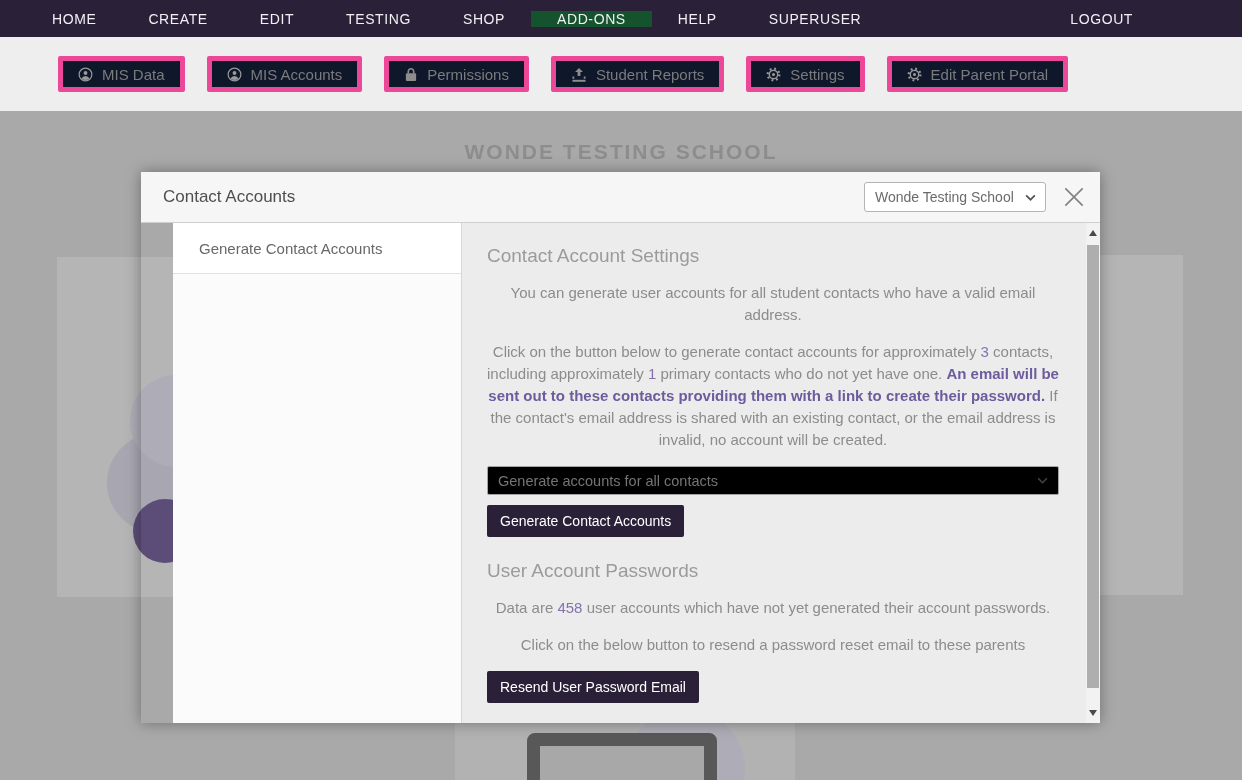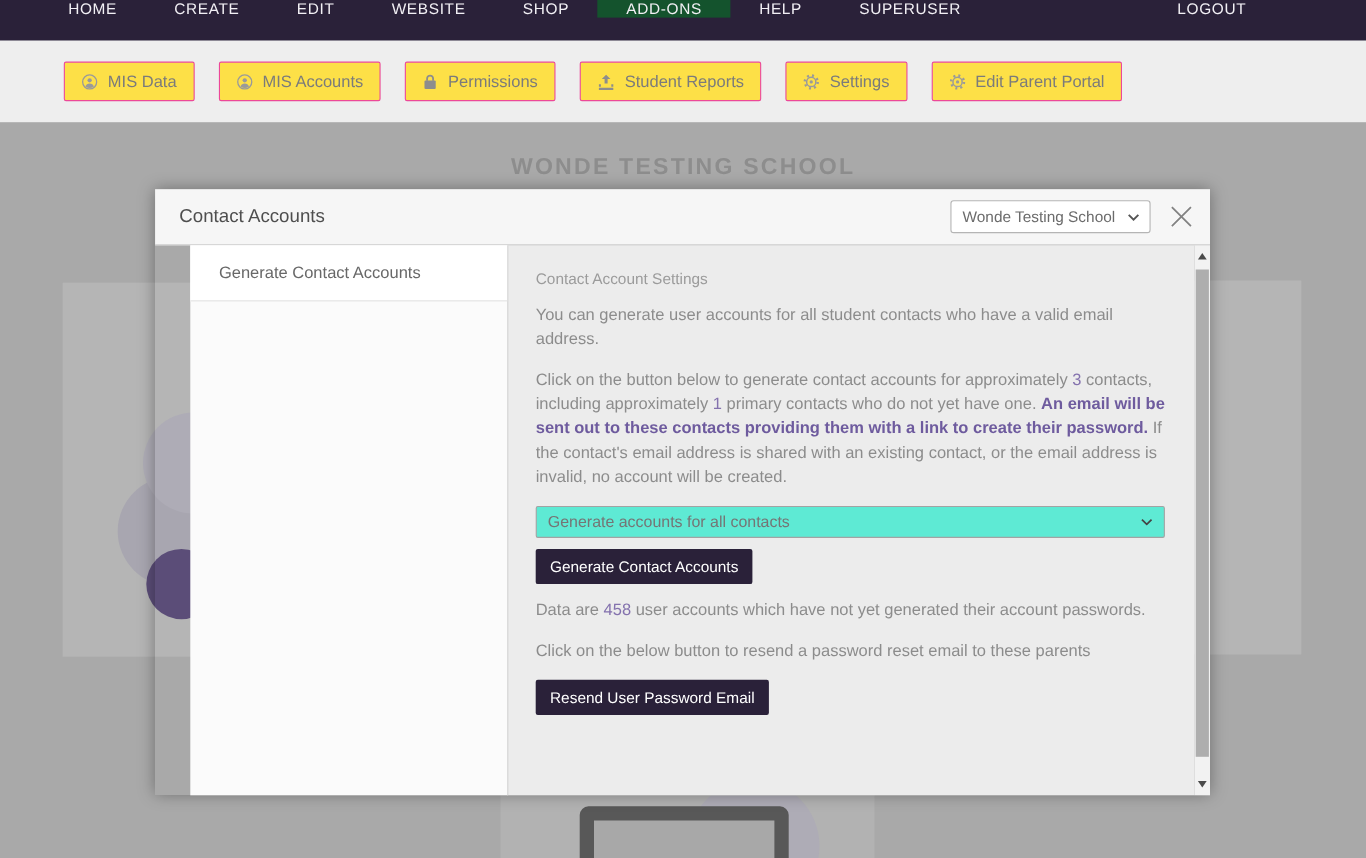--- a/index.html
+++ b/index.html
@@ -4,36 +4,36 @@
 <style>
   * { margin:0; padding:0; box-sizing:border-box; }
   html,body { width:1242px; height:780px; }
   body {
     font-family:"Liberation Sans","DejaVu Sans",sans-serif;
     background:#eeeeee; position:relative; overflow:hidden;
     width:1242px; height:780px;
   }
   
   .topnav {
-    height:37px; background:#2a2139; display:flex; align-items:flex-start;
-    padding-left:36px; padding-right:83px; position:relative; z-index:5;
+    height:37px; background:#2a2139; display:flex; align-items:center;
+    padding-left:26px; padding-right:83px; position:relative; z-index:5;
   }
   .nav-item {
     color:#f2f0f5; font-size:14px; letter-spacing:.6px; display:flex;
     align-items:center; padding:0 26px; cursor:pointer; white-space:nowrap;
   }
   .nav-item.active { background:#14532d; }
   .nav-item.logout { margin-left:auto; }
   
   .toolbar {
     height:74px; background:#eeeeee; display:flex; gap:22px;
     padding:19px 0 0 58px; position:relative; z-index:5;
   }
   .tb-btn {
-    height:36px; border:1px solid #ec4899; background:#fde047; border-radius:2px;
+    height:36px; border:5px solid #ec4899; background:#0f172a; border-radius:2px;
     display:inline-flex; align-items:center; gap:9px; padding:0 15px;
     font-family:inherit; font-size:15px; color:#7b7b7b; cursor:pointer; white-space:nowrap;
   }
   .tb-icon { display:inline-flex; align-items:center; }
   
   .dimmed {
     position:absolute; left:0; top:111px; right:0; bottom:0;
     background:#a9a9a9; z-index:1; overflow:hidden;
   }
   .school-title {
@@ -75,27 +75,27 @@
   }
   .side-item {
     height:51px; display:flex; align-items:center; padding-left:26px;
     font-size:15px; color:#686868; background:#ffffff;
     border-bottom:1px solid #e2e2e2; cursor:pointer;
   }
   .modal-content {
     flex:1; background:#ececec; padding:12px 27px 0 25px; overflow:hidden;
   }
   .modal-content h2 {
-    font-size:14px; font-weight:400; color:#9b9b9b; margin:10px 0 15px;
-  }
-  .modal-content p { font-size:15px; color:#8c8c8c; line-height:22px; margin:0 0 15px; }
+    font-size:19px; font-weight:400; color:#9b9b9b; margin:10px 0 15px;
+  }
+  .modal-content p { font-size:15px; color:#8c8c8c; line-height:22px; margin:0 0 15px;text-align:center; }
   .modal-content a { color:#8472ae; text-decoration:none; cursor:pointer; }
   .em-purple { color:#6e5b9e; font-weight:bold; }
   .select-box {
-    height:29px; background:#5eead4; border:1px solid #a3a3a3; border-radius:2px;
+    height:29px; background:#000000; border:1px solid #a3a3a3; border-radius:2px;
     display:flex; align-items:center; justify-content:space-between;
     padding:0 10px; font-size:14.5px; color:#757575; cursor:pointer;
     margin:14px 0 10px;
   }
   .purple-btn {
     background:#2a2139; color:#ffffff; border:none; border-radius:2px;
     font-family:inherit; font-size:14px; padding:8px 13px; cursor:pointer;
     margin:0 0 13px; display:inline-block;
   }
   
@@ -110,21 +110,21 @@
   .tri-down { width:0; height:0; border-left:4px solid transparent; border-right:4px solid transparent; border-top:6px solid #4a4a4a; }
   .sb-thumb { position:absolute; left:1px; top:22px; width:12px; height:443px; background:#aeaeae; cursor:grab; }
 </style>
 </head>
 <body>
 
 <nav class="topnav">
   <div class="nav-item">HOME</div>
   <div class="nav-item">CREATE</div>
   <div class="nav-item">EDIT</div>
-  <div class="nav-item">WEBSITE</div>
+  <div class="nav-item">TESTING</div>
   <div class="nav-item">SHOP</div>
   <div class="nav-item active">ADD-ONS</div>
   <div class="nav-item">HELP</div>
   <div class="nav-item">SUPERUSER</div>
   <div class="nav-item logout">LOGOUT</div>
 </nav>
 
 <div class="toolbar">
   <button class="tb-btn">
     <span class="tb-icon">
@@ -244,20 +244,21 @@
         <span>Generate accounts for all contacts</span>
         <span class="tb-icon">
           <svg width="11" height="7" viewBox="0 0 12 8">
               <path d="M1 1.5l5 5 5-5" fill="none" stroke="#444444" stroke-width="1.8"></path>
             </svg>
         </span>
       </div>
 
       <button class="purple-btn">Generate Contact Accounts</button>
 
+      <h2>User Account Passwords</h2>
 
       <p><span>Data are </span><a>458</a><span> user accounts which have not yet generated their account passwords.</span></p>
 
       <p>Click on the below button to resend a password reset email to these parents</p>
 
       <button class="purple-btn">Resend User Password Email</button>
     </div>
 
     <div class="scrollbar">
       <div class="sb-arrow up">

